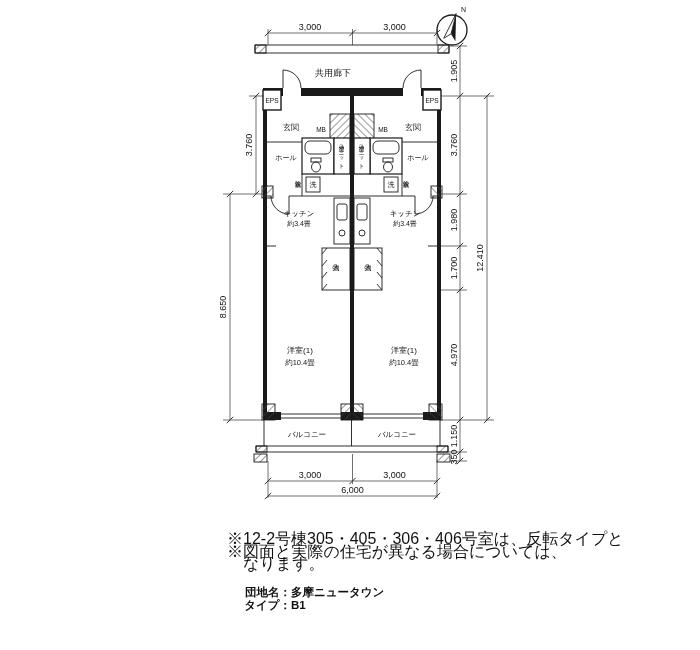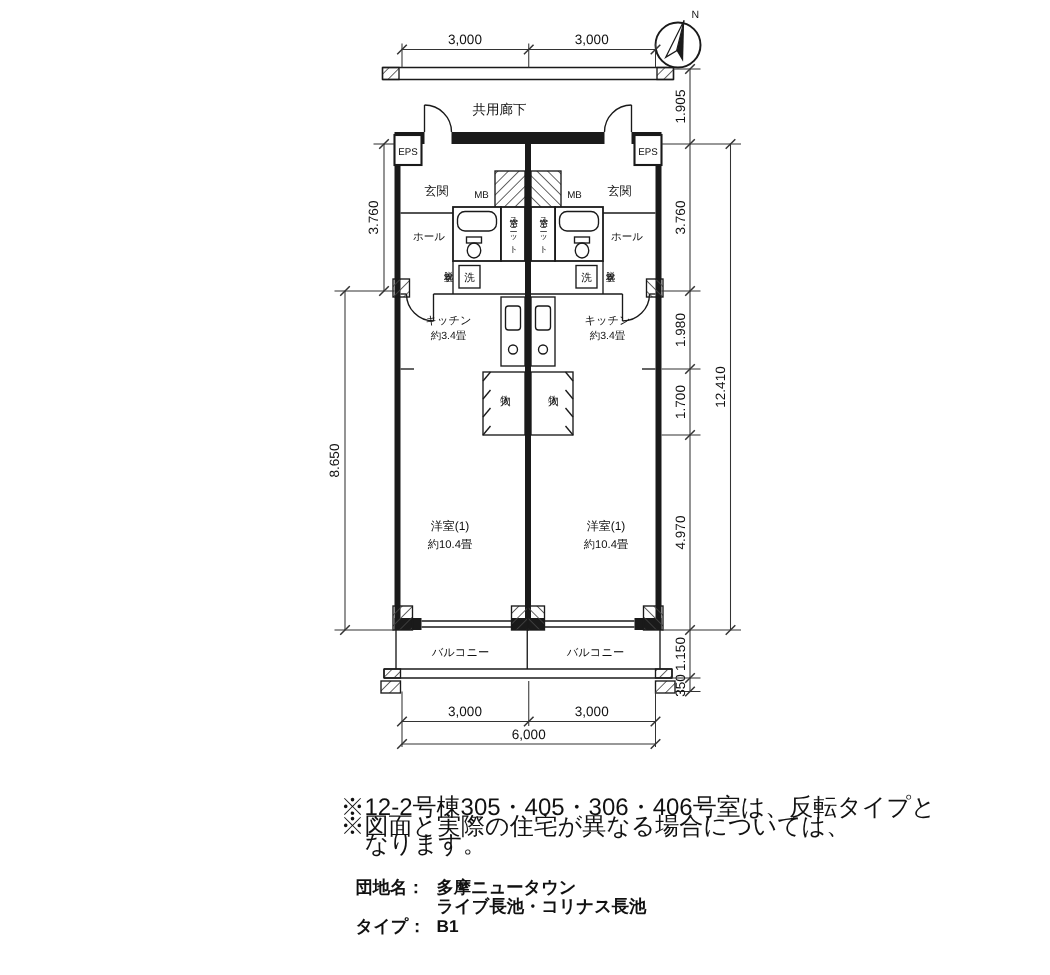--- a/index.html
+++ b/index.html
@@ -5,21 +5,21 @@
   html,body{margin:0;padding:0;}
   body{
     width:700px;height:650px;position:relative;background:#ffffff;
     font-family:"Liberation Sans",sans-serif;color:#111;overflow:hidden;
   }
   svg{position:absolute;left:0;top:0;}
   svg text{font-family:"Liberation Sans",sans-serif;fill:#111;}
   .vtext{writing-mode:vertical-rl;text-orientation:upright;}
   .notes{position:absolute;left:227px;top:533px;font-size:16px;line-height:12.6px;}
   .info{position:absolute;left:237px;top:586px;font-size:11.5px;line-height:12.8px;font-weight:600;}
-  .info .row{display:flex;}
+  .info .row{display:flex;text-align:right;}
   .info .lab{min-width:54px;}
 </style>
 </head>
 <body>
 
 <svg width="700" height="650" viewBox="0 0 700 650">
   <defs>
     <pattern id="hatch" patternUnits="userSpaceOnUse" width="5" height="5" patternTransform="rotate(45)">
       <line x1="0" y1="0" x2="0" y2="5" stroke="#444" stroke-width="1.1"></line>
     </pattern>
@@ -218,20 +218,16 @@
   <div>※図面と実際の住宅が異なる場合については、</div>
   <div>　なります。</div>
 </div>
 
 <div class="info">
   <div class="row">
     <span class="lab">団地名：</span>
     <span>多摩ニュータウン</span>
   </div>
   <div class="row">
-    <span class="lab"></span>
-    <span>ライブ長池・コリナス長池</span>
-  </div>
-  <div class="row">
     <span class="lab">タイプ：</span>
     <span>B1</span>
   </div>
 </div>
 
 </body></html>

